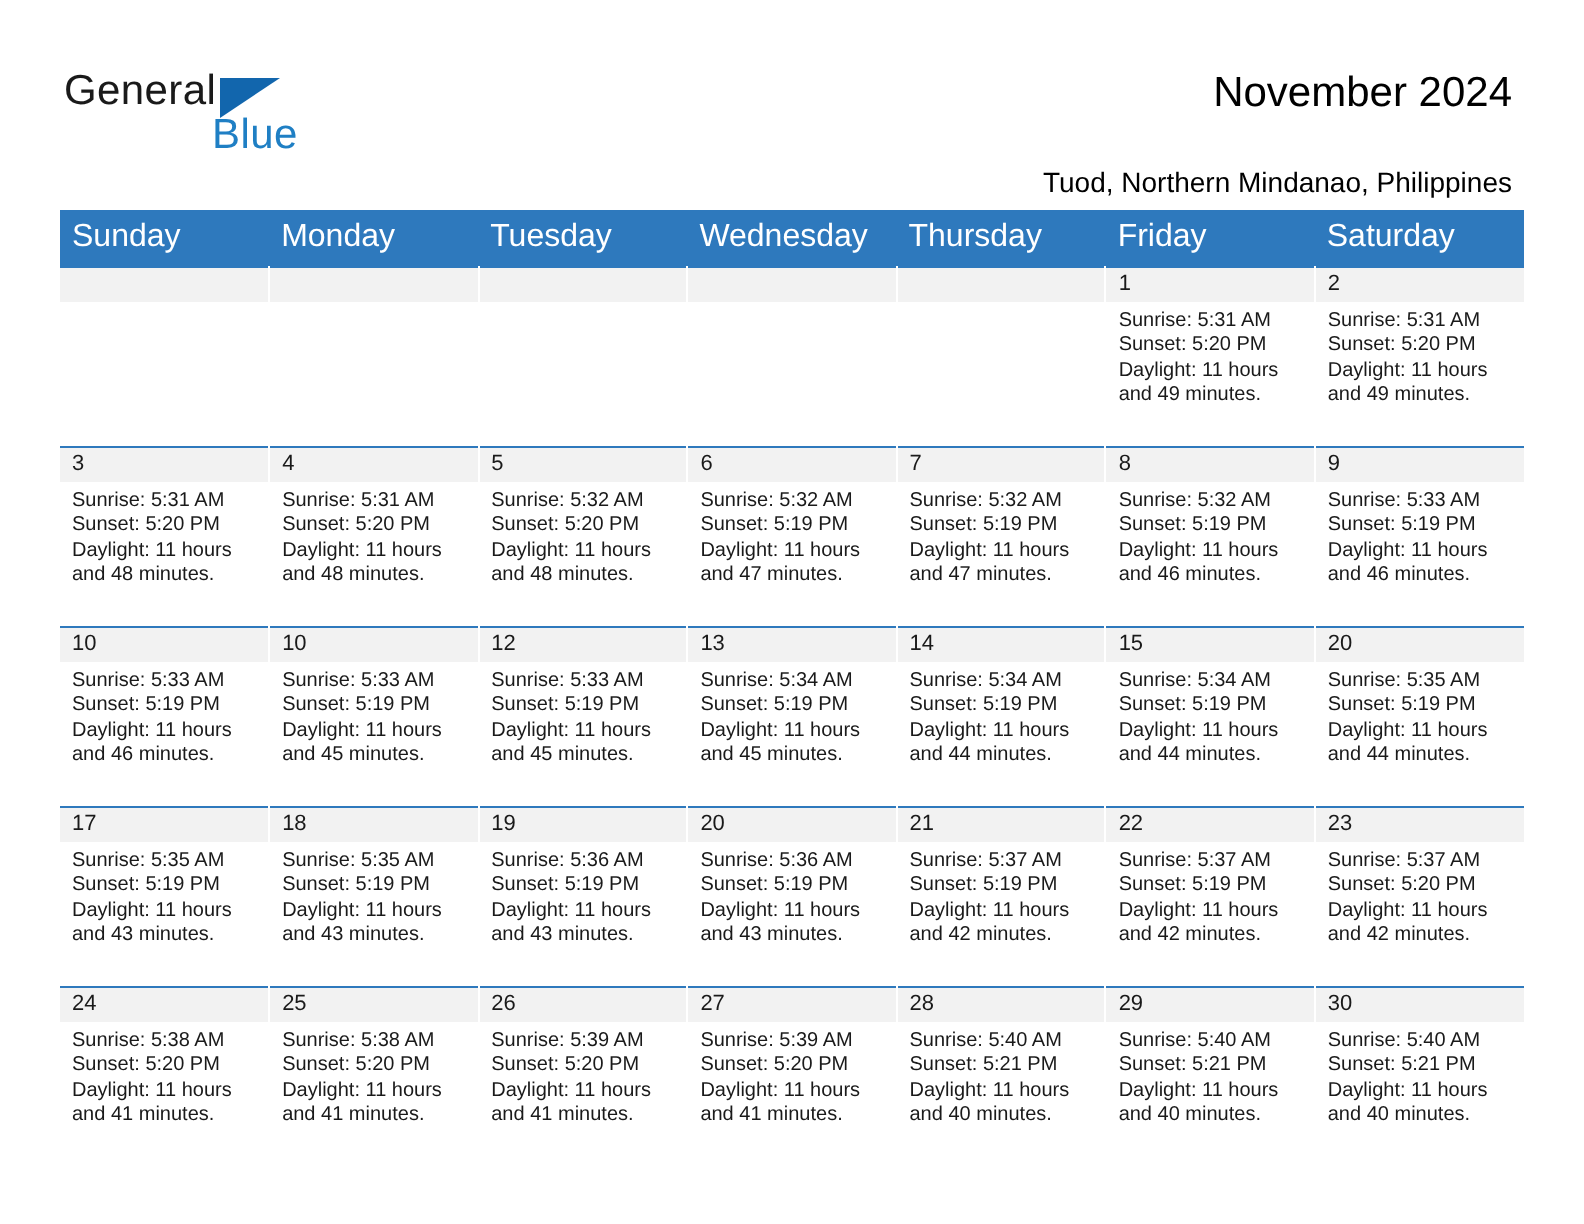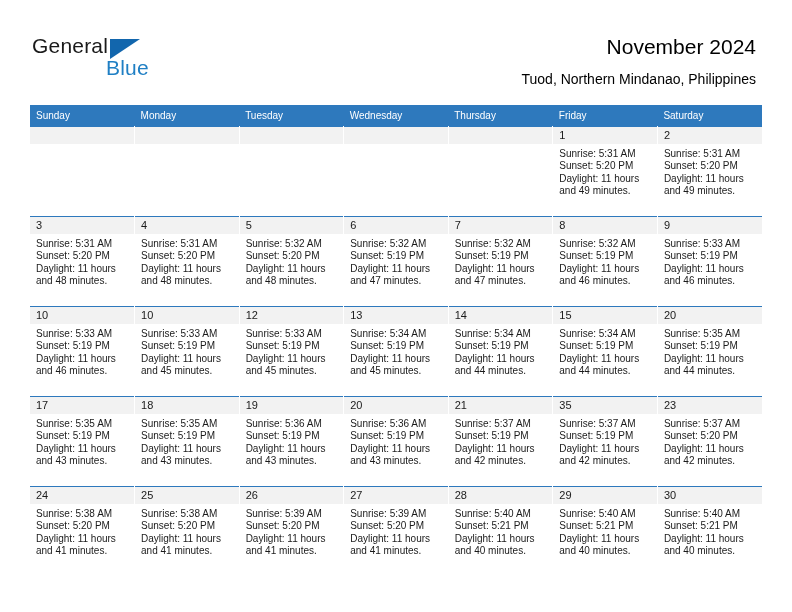--- a/index.html
+++ b/index.html
@@ -78,38 +78,38 @@
     font-size: 21px;
     color: #000000;
     font-weight: normal;
     line-height: 34px;
     white-space: nowrap;
   }
   .cal-subtitle {
     font-size: 14px;
     color: #000000;
     line-height: 22px;
-    margin-top: 4px;
+    margin-top: 16px;
     white-space: nowrap;
   }
 
   
   .calendar {
     position: absolute;
     left: 30px;
     top: 105px;
     width: 732px;
     border-collapse: collapse;
     table-layout: fixed;
   }
 
   .calendar th {
     background: #2e79bd;
     color: #ffffff;
-    font-size: 10px;
+    font-size: 16px;
     font-weight: normal;
     text-align: left;
     padding: 5px 0 5px 6px;
     height: 18px;
     box-sizing: border-box;
     border: none;
   }
 
   .calendar td {
     vertical-align: top;
@@ -470,21 +470,21 @@
               <div class="day-info">
                 <div>Sunrise: 5:37 AM</div>
                 <div>Sunset: 5:19 PM</div>
                 <div>Daylight: 11 hours</div>
                 <div>and 42 minutes.</div>
               </div>
             </div>
           </td>
           <td>
             <div class="daycell">
-              <div class="daynum-band">35</div>
+              <div class="daynum-band">22</div>
               <div class="day-info">
                 <div>Sunrise: 5:37 AM</div>
                 <div>Sunset: 5:19 PM</div>
                 <div>Daylight: 11 hours</div>
                 <div>and 42 minutes.</div>
               </div>
             </div>
           </td>
           <td>
             <div class="daycell">

